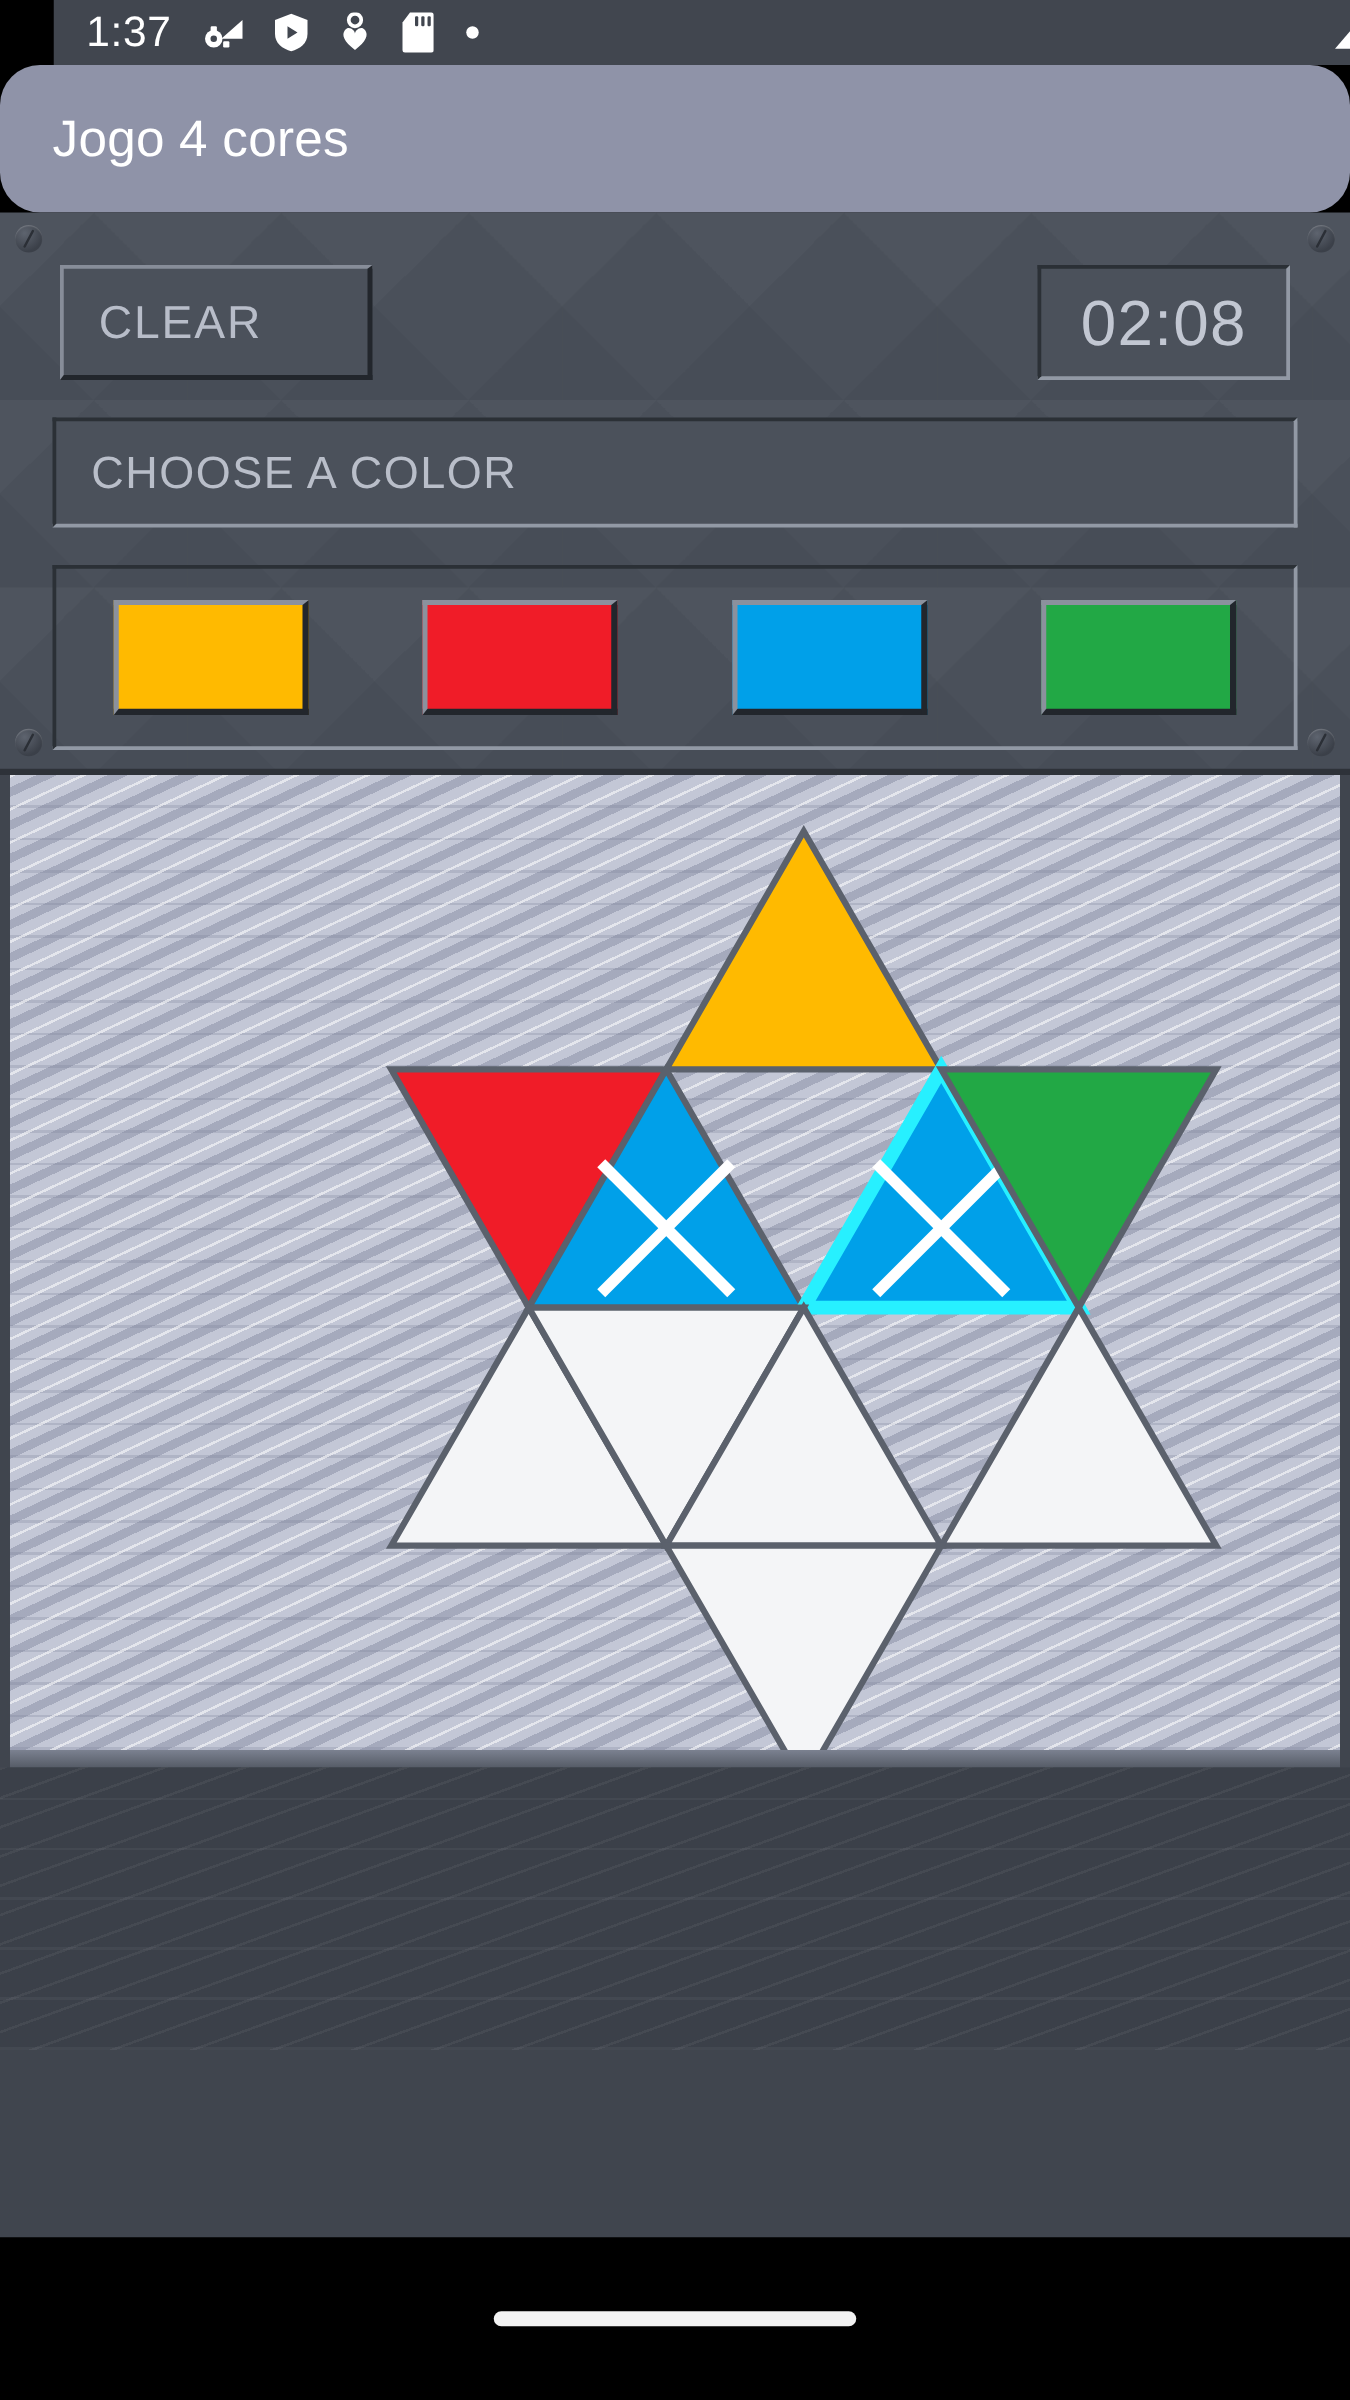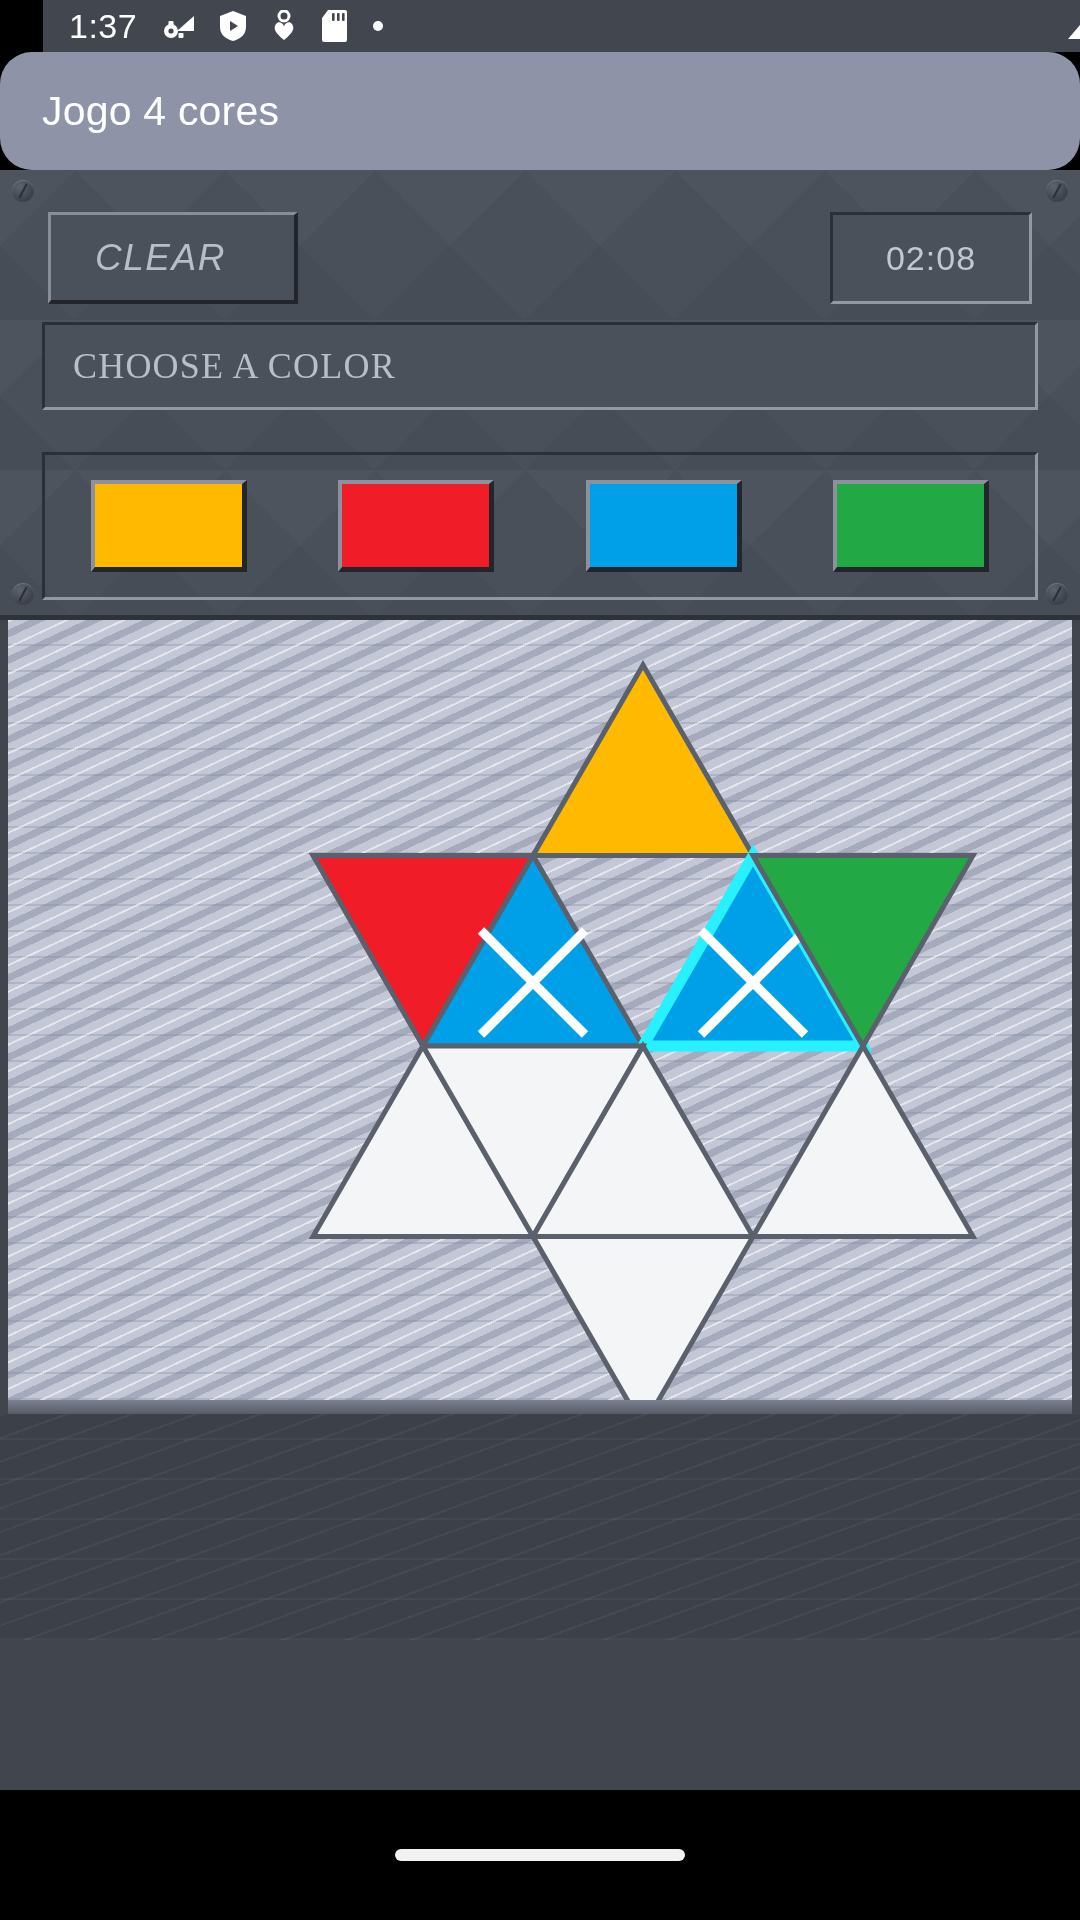--- a/index.html
+++ b/index.html
@@ -52,38 +52,38 @@
   .screw.tl{ left:12px; top:10px; }
   .screw.tr{ right:12px; top:10px; }
   .screw.bl{ left:12px; bottom:10px; }
   .screw.br{ right:12px; bottom:10px; }
 
   #clear-button{
     position:absolute; left:48px; top:42px; width:250px; height:92px;
     background:#4b515b;
     border-top:3px solid #878d99; border-left:3px solid #878d99;
     border-right:4px solid #22262c; border-bottom:4px solid #22262c;
-    display:flex; align-items:center; padding-left:44px;
-    color:#b8bdc9; font-size:37px; letter-spacing:1.5px;font-style:italic;
+    display:flex; align-items:center; padding-left:28px;
+    color:#b8bdc9; font-size:37px; letter-spacing:1.5px;
   }
   #timer-box{
     position:absolute; right:48px; top:42px; width:202px; height:92px;
     background:#4b515b;
     border-top:3px solid #2b3036; border-left:3px solid #2b3036;
     border-right:3px solid #9299a5; border-bottom:3px solid #9299a5;
     display:flex; align-items:center; justify-content:center;
-    color:#c2c7d2; font-size:34px; letter-spacing:1px;
+    color:#c2c7d2; font-size:51px; letter-spacing:1px;
   }
   #choose-bar{
-    position:absolute; left:42px; top:152px; width:996px; height:88px;
+    position:absolute; left:42px; top:164px; width:996px; height:88px;
     background:#4b515b;
     border-top:3px solid #2b3036; border-left:3px solid #2b3036;
     border-right:3px solid #9299a5; border-bottom:3px solid #9299a5;
     display:flex; align-items:center; padding-left:28px;
-    color:#b9bec9; font-size:36px; letter-spacing:1.2px;font-family:Liberation Serif, serif;
+    color:#b9bec9; font-size:36px; letter-spacing:1.2px;
   }
   #swatch-bar{
     position:absolute; left:42px; top:282px; width:996px; height:148px;
     background:transparent;
     border-top:3px solid #2b3036; border-left:3px solid #2b3036;
     border-right:3px solid #9299a5; border-bottom:3px solid #9299a5;
     display:flex; align-items:center; justify-content:space-around;
   }
   .swatch{
     width:156px; height:92px;

